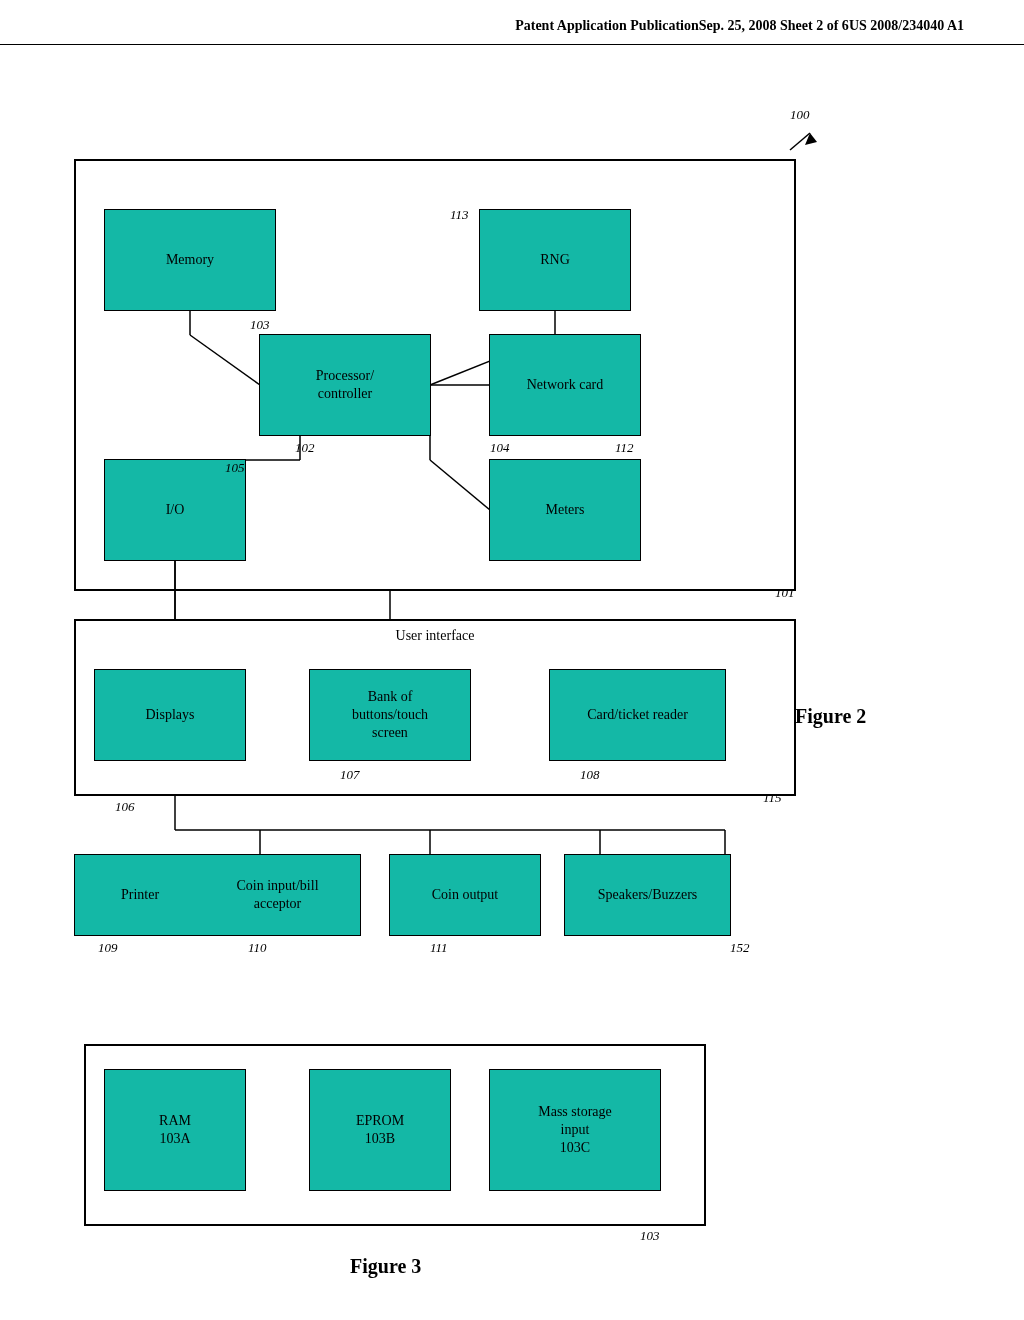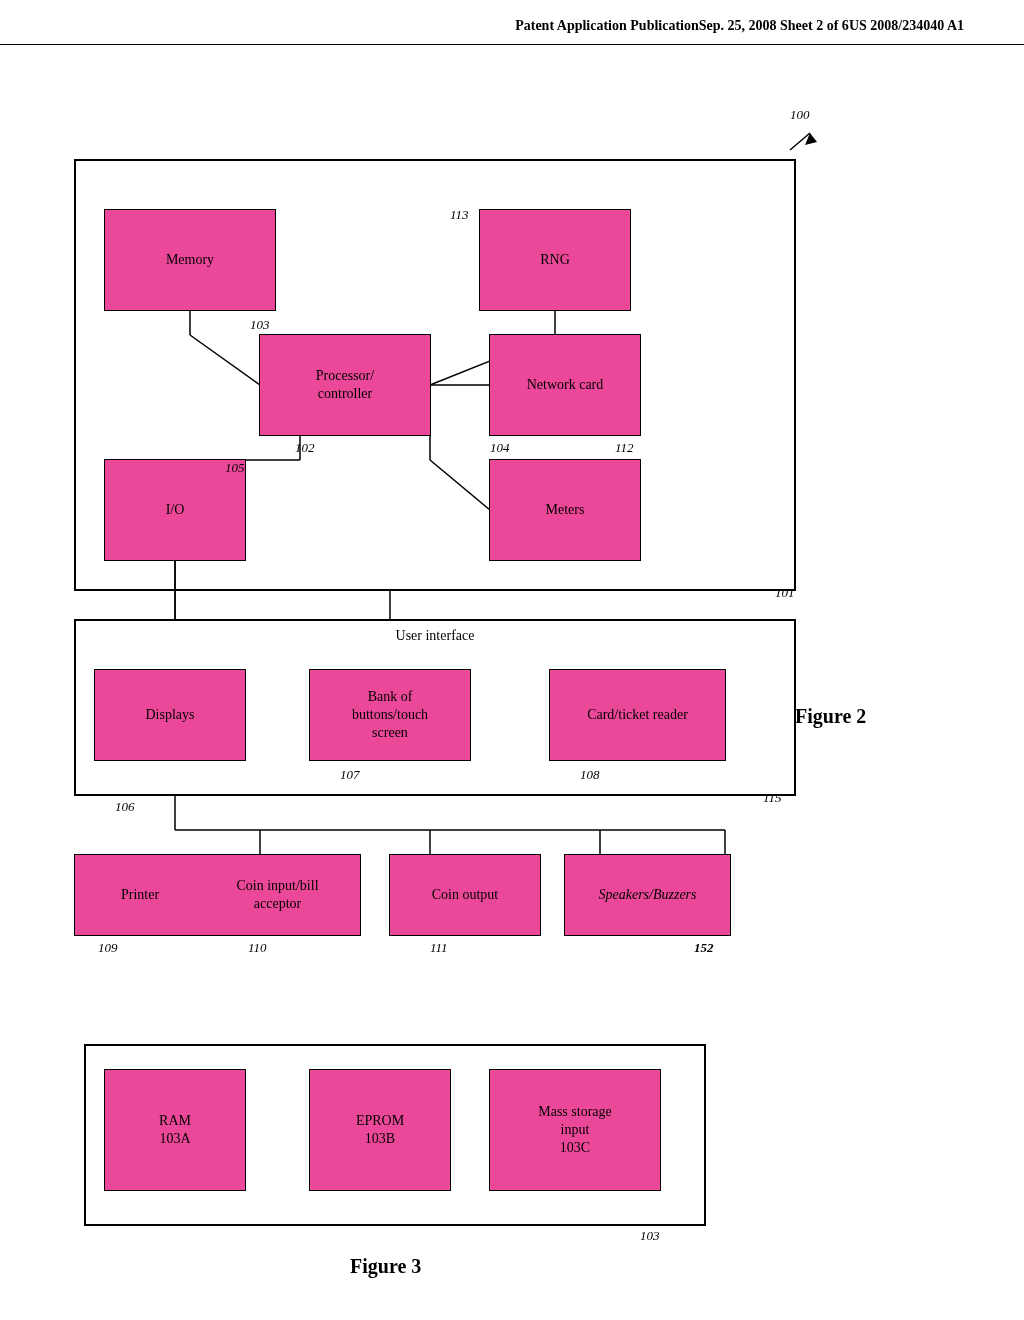--- a/index.html
+++ b/index.html
@@ -26,21 +26,21 @@
     .diagram-area {
       position: relative;
       width: 100%;
       padding: 20px 60px;
     }
 
     
     .box {
       position: absolute;
       border: 2px solid #000;
-      background: #ec4899;
+      background: #14b8a6;
       display: flex;
       align-items: center;
       justify-content: center;
       text-align: center;
       font-size: 14px;
       line-height: 1.3;
     }
 
     .label {
       position: absolute;
@@ -228,25 +228,25 @@
   </div>
 
   <div class="label" style="left:248px; top:895px;">110</div>
 
   <div class="box" style="left:390px; top:810px; width:150px; height:80px; border:none;">
     <span>Coin output</span>
   </div>
 
   <div class="label" style="left:430px; top:895px;">111</div>
 
-  <div class="box" style="left:565px; top:810px; width:165px; height:80px; border:none;font-style:italic;">
+  <div class="box" style="left:565px; top:810px; width:165px; height:80px; border:none;">
     <span>Speakers/Buzzers</span>
   </div>
 
-  <div class="label" style="left:694px; top:895px;font-weight:bold;">152</div>
+  <div class="label" style="left:730px; top:895px;">152</div>
 
   <div class="box" style="left:105px; top:1025px; width:140px; height:120px; border:none;">
     <span style="white-space:pre-line;">RAM
 103A</span>
   </div>
 
   <div class="box" style="left:310px; top:1025px; width:140px; height:120px; border:none;">
     <span style="white-space:pre-line;">EPROM
 103B</span>
   </div>

